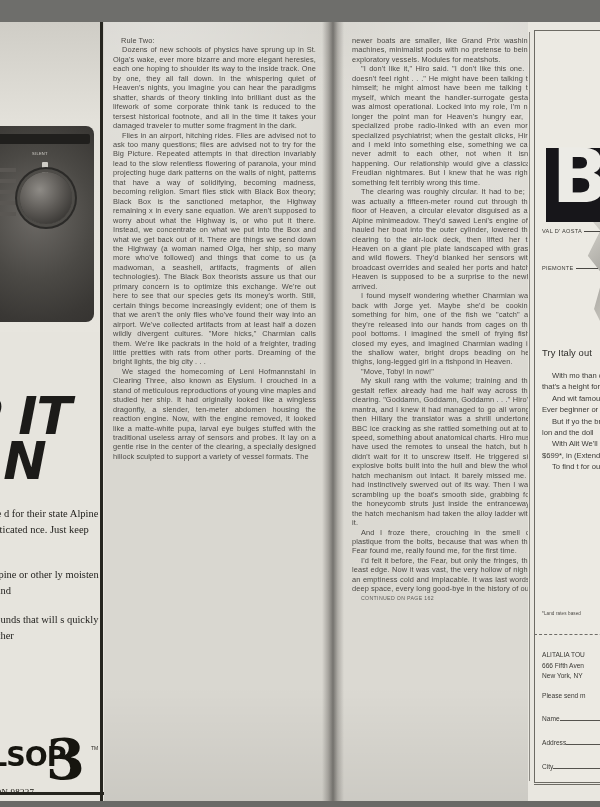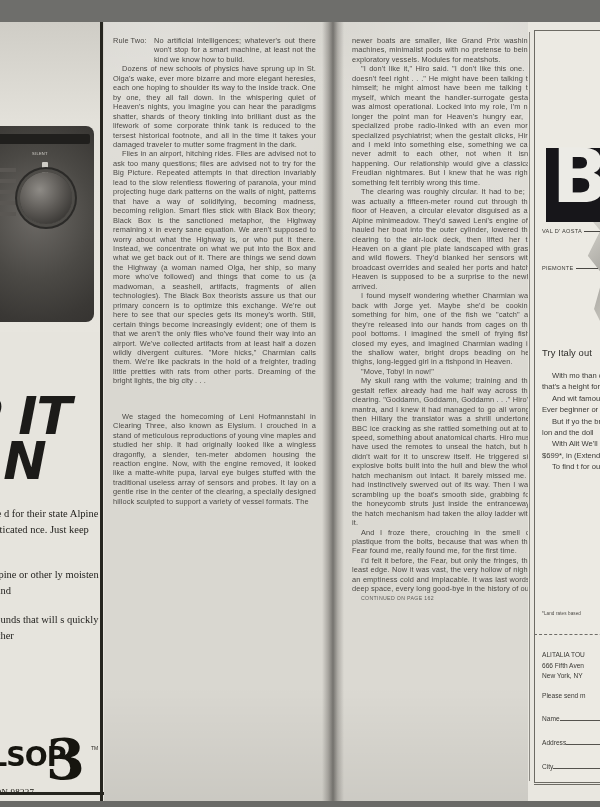--- a/index.html
+++ b/index.html
@@ -129,23 +129,23 @@
     font-family:"Liberation Sans", sans-serif;
     color:#4a4844;
     font-size:7.4px;
     line-height:9.45px;
     text-align:justify;
     text-justify:inter-word;
     letter-spacing:.1px;
   }
   .col p{margin:0;text-indent:9px;}
   .col p.noindent{text-indent:0;}
-  .col p.space-before{margin-top:26px;}
+  .col p.space-before{margin-top:0;}
   .rule-row{display:flex;text-indent:0;}
-  .rule-row .rk{flex:0 0 41px;white-space:nowrap;}
+  .rule-row .rk{flex:0 0 41px;white-space:nowrap;margin-left:8px;}
   .rule-row .rv{flex:1;text-align:justify;}
   .contd{
     font-size:5.2px;letter-spacing:.35px;color:#5a5854;margin-top:3px;text-indent:0;
   }
   #col1{left:113px;top:36px;width:203px;}
   #col2{left:352px;top:36px;width:180px;}
 
   
   .ad-right{
     position:absolute;left:528px;top:22px;width:72px;height:779px;
@@ -252,21 +252,20 @@
 
       <div class="addr">ASHINGTON 98227</div>
     </div>
     <div class="rule"></div>
     <div class="rule-b"></div>
   </div>
 
   <div class="col" id="col1">
     <div class="rule-row">
       <span class="rk">Rule Two:</span>
-      <span class="rv">No artificial intelligences; whatever's out there won't stop for a smart machine, at least not the kind we know how to build.</span>
     </div>
     <p>Dozens of new schools of physics have sprung up in St. Olga's wake, ever more bizarre and more elegant heresies, each one hoping to shoulder its way to the inside track. One by one, they all fall down. In the whispering quiet of Heaven's nights, you imagine you can hear the paradigms shatter, shards of theory tinkling into brilliant dust as the lifework of some corporate think tank is reduced to the tersest historical footnote, and all in the time it takes your damaged traveler to mutter some fragment in the dark.</p>
     <p>Flies in an airport, hitching rides. Flies are advised not to ask too many questions; flies are advised not to try for the Big Picture. Repeated attempts in that direction invariably lead to the slow relentless flowering of paranoia, your mind projecting huge dark patterns on the walls of night, patterns that have a way of solidifying, becoming madness, becoming religion. Smart flies stick with Black Box theory; Black Box is the sanctioned metaphor, the Highway remaining x in every sane equation. We aren't supposed to worry about what the Highway is, or who put it there. Instead, we concentrate on what we put into the Box and what we get back out of it. There are things we send down the Highway (a woman named Olga, her ship, so many more who've followed) and things that come to us (a madwoman, a seashell, artifacts, fragments of alien technologies). The Black Box theorists assure us that our primary concern is to optimize this exchange. We're out here to see that our species gets its money's worth. Still, certain things become increasingly evident; one of them is that we aren't the only flies who've found their way into an airport. We've collected artifacts from at least half a dozen wildly divergent cultures. "More hicks," Charmian calls them. We're like packrats in the hold of a freighter, trading little pretties with rats from other ports. Dreaming of the bright lights, the big city . . .</p>
     <p class="space-before">We staged the homecoming of Leni Hofmannstahl in Clearing Three, also known as Elysium. I crouched in a stand of meticulous reproductions of young vine maples and studied her ship. It had originally looked like a wingless dragonfly, a slender, ten-meter abdomen housing the reaction engine. Now, with the engine removed, it looked like a matte-white pupa, larval eye bulges stuffed with the traditional useless array of sensors and probes. It lay on a gentle rise in the center of the clearing, a specially designed hillock sculpted to support a variety of vessel formats. The</p>
   </div>
 
   <div class="col" id="col2">
     <p class="noindent">newer boats are smaller, like Grand Prix washing machines, minimalist pods with no pretense to being exploratory vessels. Modules for meatshots.</p>
     <p>"I don't like it," Hiro said. "I don't like this one. It doesn't feel right . . ." He might have been talking to himself; he might almost have been me talking to myself, which meant the handler-surrogate gestalt was almost operational. Locked into my role, I'm no longer the point man for Heaven's hungry ear, a specialized probe radio-linked with an even more specialized psychiatrist; when the gestalt clicks, Hiro and I meld into something else, something we can never admit to each other, not when it isn't happening. Our relationship would give a classical Freudian nightmares. But I knew that he was right; something felt terribly wrong this time.</p>
     <p>The clearing was roughly circular. It had to be; it was actually a fifteen-meter round cut through the floor of Heaven, a circular elevator disguised as an Alpine minimeadow. They'd sawed Leni's engine off, hauled her boat into the outer cylinder, lowered the clearing to the air-lock deck, then lifted her to Heaven on a giant pie plate landscaped with grass and wild flowers. They'd blanked her sensors with broadcast overrides and sealed her ports and hatch; Heaven is supposed to be a surprise to the newly arrived.</p>

